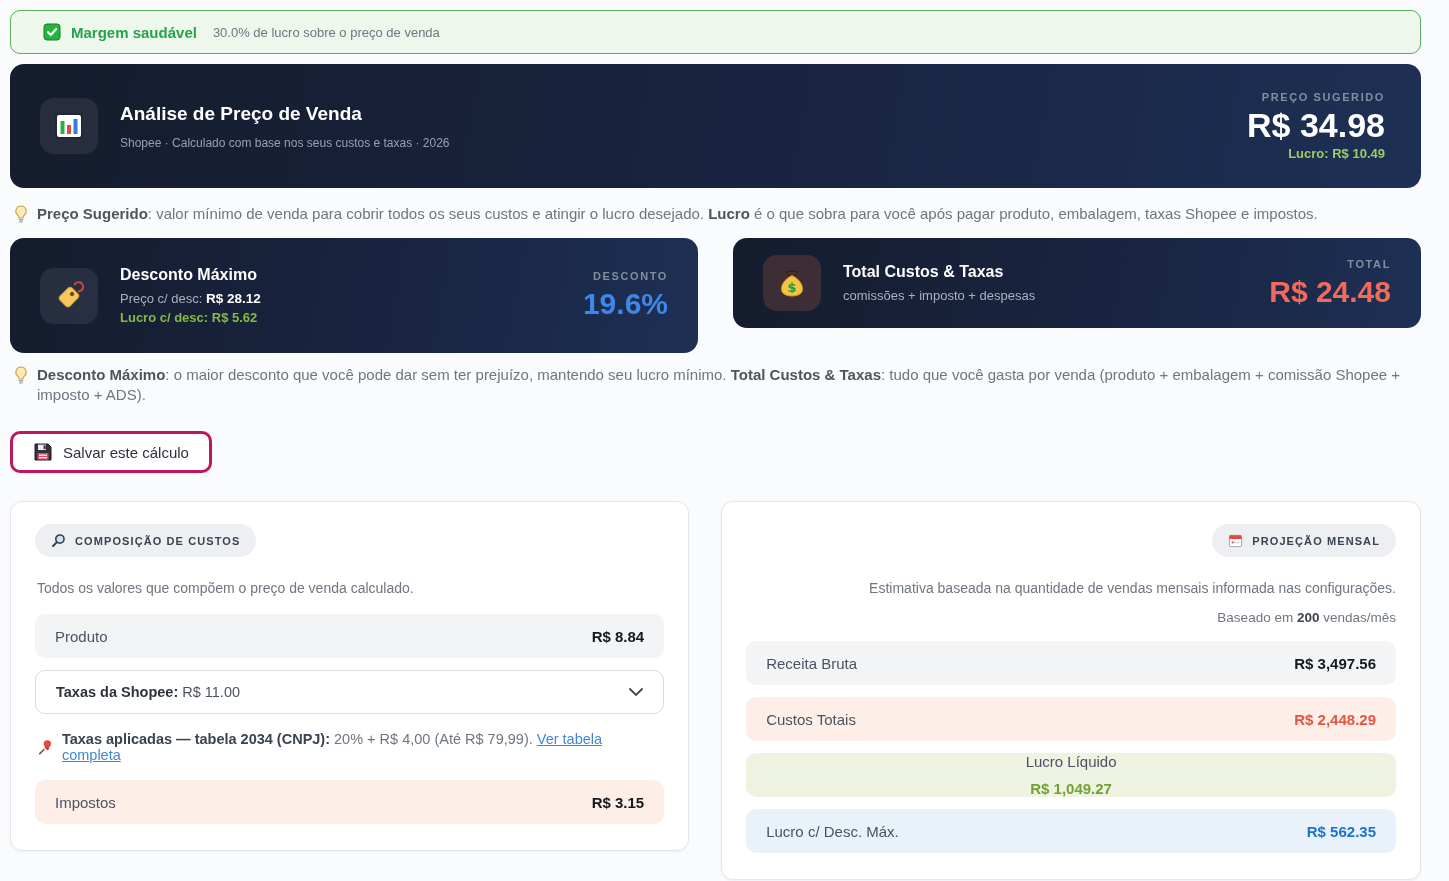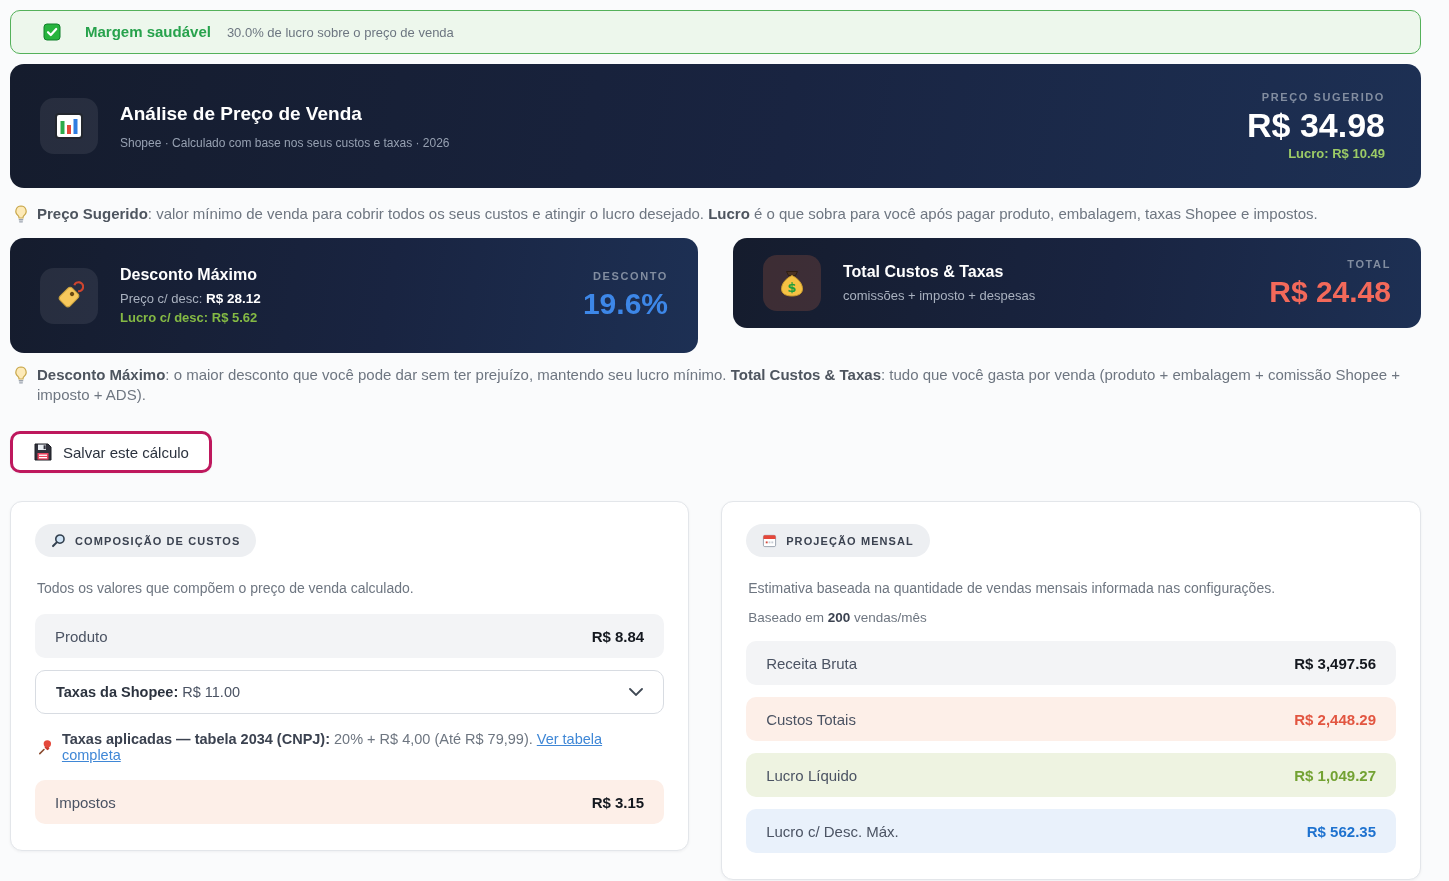--- a/index.html
+++ b/index.html
@@ -13,21 +13,21 @@
   }
   .content { width:1411px; }
 
   
   .banner {
     display:flex; align-items:center; gap:16px;
     height:44px; padding:0 24px;
     background:#edf7ec; border:1.5px solid #54b15a; border-radius:10px;
     margin-bottom:10px;
   }
-  .banner-title { display:flex; gap:24px; color:#27a24c; font-weight:bold; font-size:15px;padding-left:8px; }
+  .banner-title { display:flex; align-items:center; gap:10px; color:#27a24c; font-weight:bold; font-size:15px;padding-left:8px; }
   .banner-sub { color:#6d7681; font-size:13px; }
 
   
   .dark-card {
     border-radius:14px;
     background:linear-gradient(100deg,#151c2d 0%,#192441 55%,#1d3054 100%);
     display:flex; align-items:center;
   }
   .hero { height:124px; padding:0 36px 0 30px; margin-bottom:16px; }
   .icon-tile {
@@ -77,21 +77,21 @@
   }
 
   
   .panels-row { display:flex; gap:32px; align-items:flex-start; }
   .panel {
     background:#ffffff; border:1px solid #e3e6ea; border-radius:12px;
     box-shadow:0 1px 3px rgba(16,24,40,.05);
     padding:22px 24px 26px;
   }
   .panel-costs { width:691px; }
-  .panel-proj { width:712px; }
+  .panel-proj { width:712px;text-align:right; }
   .pill {
     display:inline-flex; align-items:center; gap:9px;
     background:#edeff2; border-radius:999px; padding:9px 16px;
     font-size:11px; font-weight:bold; letter-spacing:1.1px; color:#3b4250;
   }
   .panel-desc { color:#6e7681; font-size:14px; margin:23px 0 18px 2px; }
   .based-line { color:#6e7681; font-size:13.5px; margin:-4px 0 16px 2px; }
   .based-line .bold { color:#3b4250; font-weight:bold; }
 
   .row {
@@ -99,21 +99,21 @@
     height:44px; padding:0 20px; border-radius:10px;
     background:#f3f4f6; margin-bottom:12px;
   }
   .row:last-child { margin-bottom:0; }
   .row-label { color:#4b5363; font-size:15px; }
   .row-value { color:#14181f; font-size:15px; font-weight:bold; }
   .row-outline { background:#ffffff; border:1px solid #d8dce2; cursor:pointer; }
   .row-outline .fees-bold { font-weight:bold; color:#2c333f; font-size:14.5px; }
   .row-outline .fees-val { color:#4b5363; font-size:14.5px; }
   .row-peach { background:#fdefe8;gap:33px; }
-  .row-green { background:#eef3e1; }
+  .row-green { background:#eef3e1;flex-direction:column; }
   .row-blue  { background:#e9f1fb; }
   .value-red   { color:#e25540; }
   .value-green { color:#73a233; }
   .value-blue  { color:#1e72cf; }
 
   .note {
     display:flex; align-items:center; gap:9px;
     font-size:14.5px; color:#6e7681; margin:17px 2px 17px;
   }
   .note-bold { color:#3b4250; font-weight:bold; }

